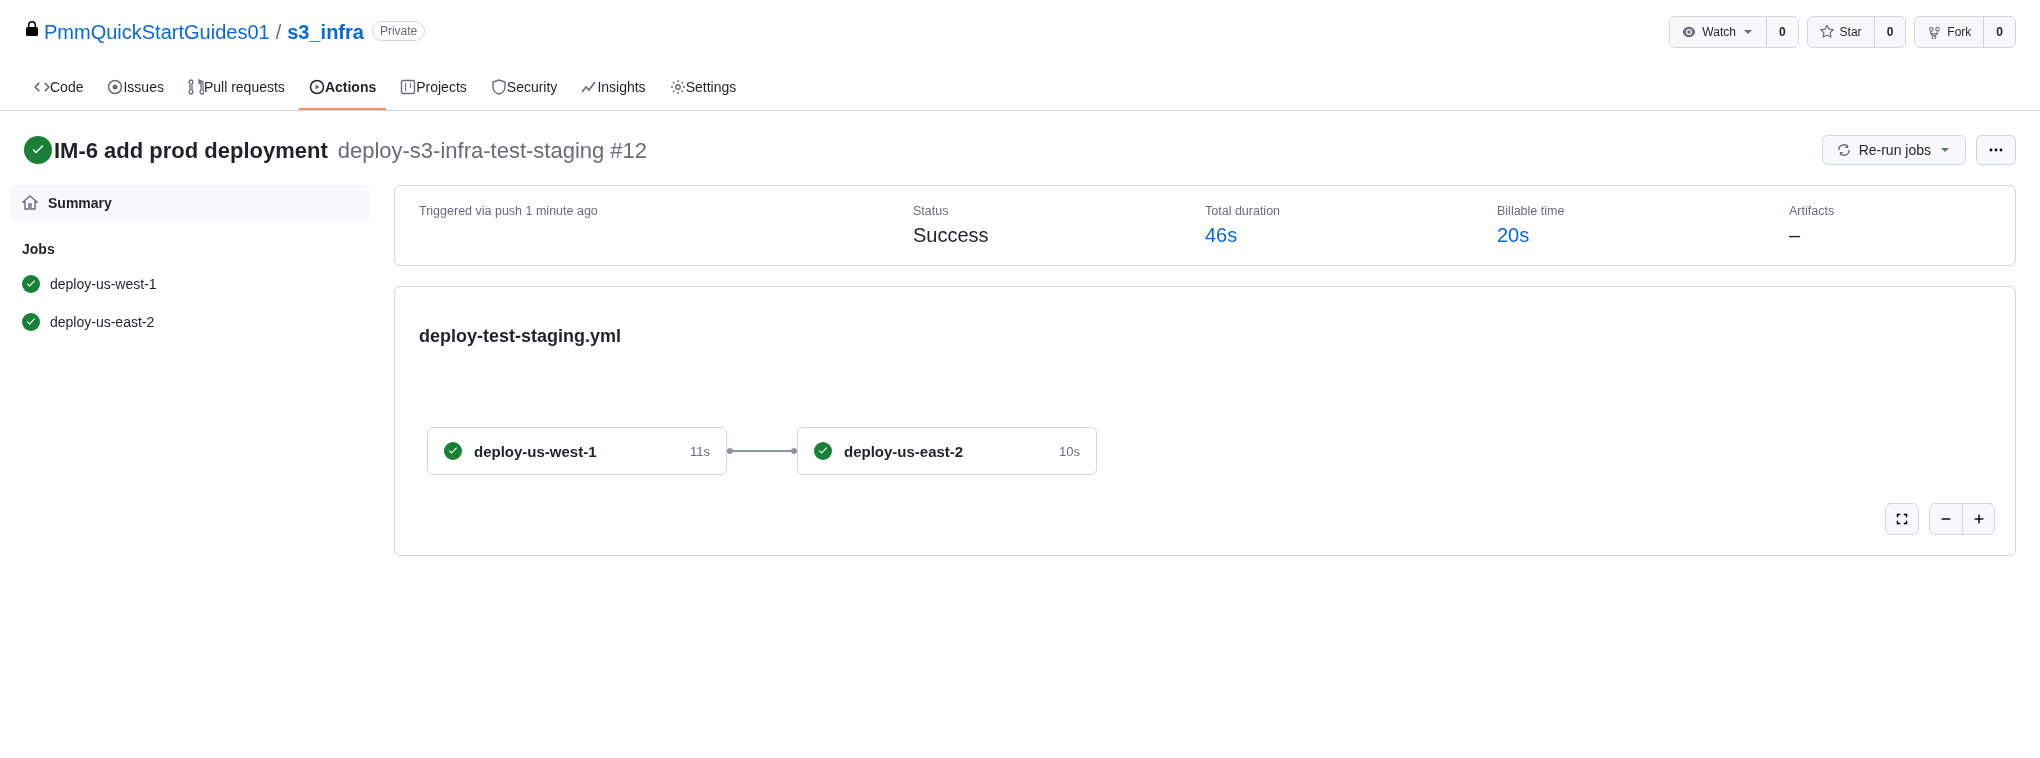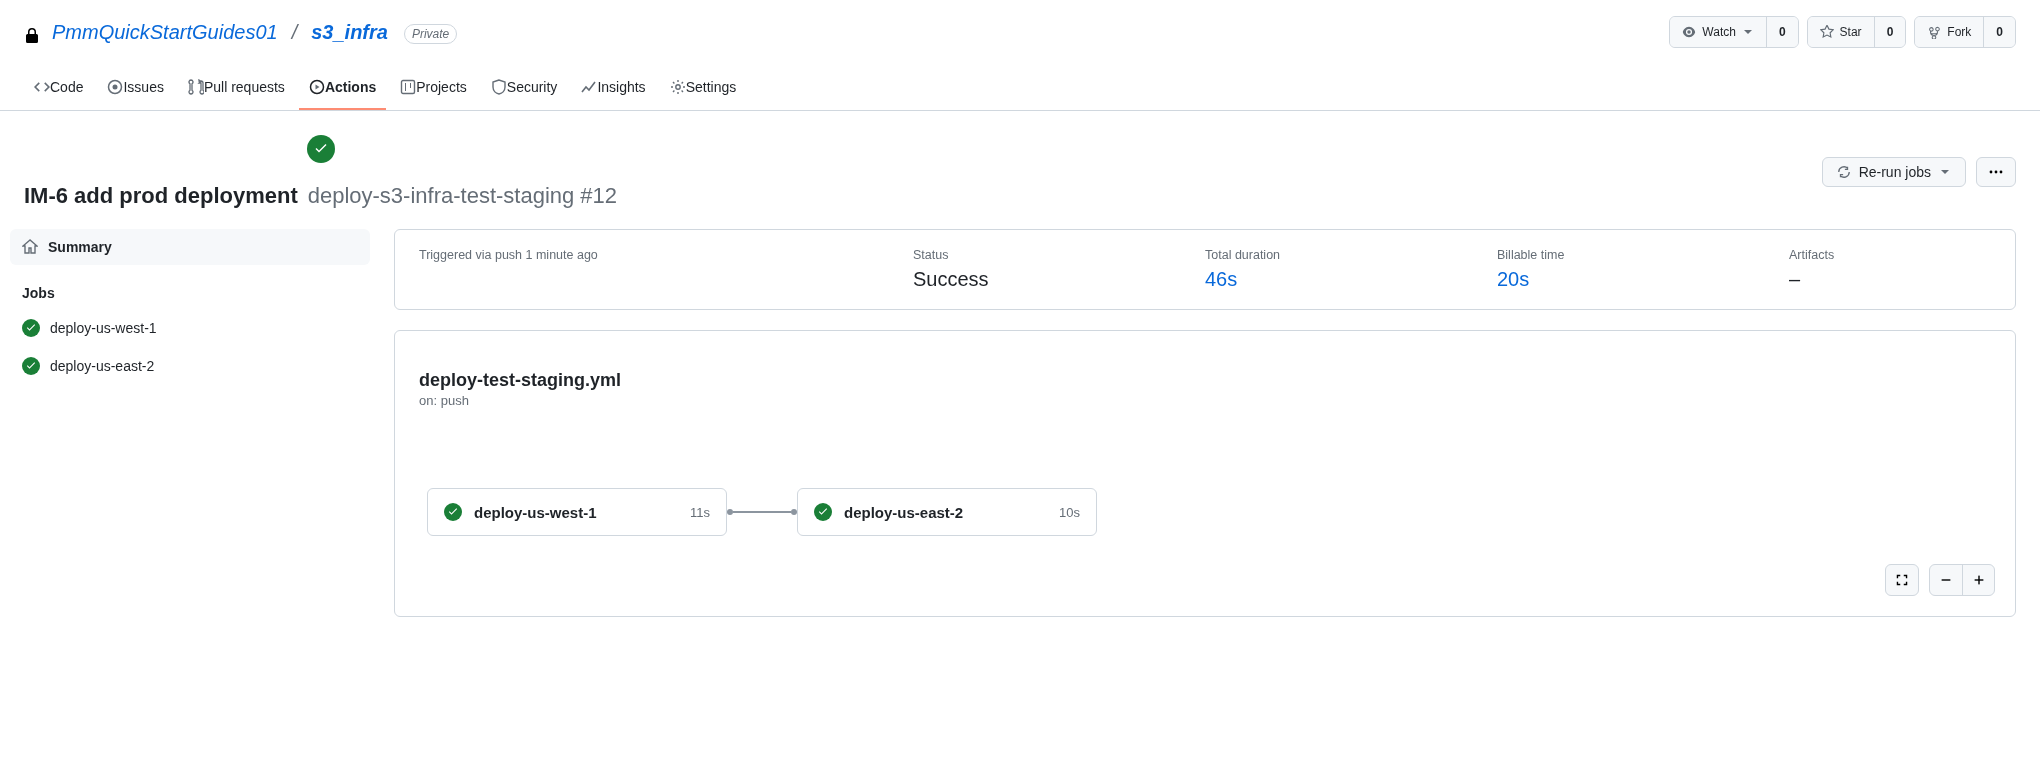--- a/index.html
+++ b/index.html
@@ -28,24 +28,23 @@
 
   
   .repo-header {
     display: flex;
     align-items: center;
     justify-content: space-between;
     padding: 16px 24px 0 24px;
   }
   .repo-title {
     display: flex;
-    align-items: flex-end;
-    gap: 12px;
+    align-items: flex-start;
+    gap: 4px;
     font-size: 20px;
-    font-style: italic;
   }
   .repo-title a { color: var(--link); text-decoration: none; }
   .repo-title .sep { color: var(--muted); margin: 0 2px; }
   .repo-title .repo-name { font-weight: 600; }
   .vis-badge {
     font-size: 12px;
     border: 1px solid var(--border);
     border-radius: 2em;
     padding: 0 7px;
     line-height: 18px;
@@ -101,21 +100,21 @@
     border-bottom-color: #fd8c73;
   }
 
   
   .page-head {
     display: flex;
     align-items: center;
     justify-content: space-between;
     padding: 24px 24px 8px 24px;
   }
-  .page-head-left { display:flex; align-items:center; gap: 20px; flex-direction: column; }
+  .page-head-left { display:flex; align-items:flex-end; gap: 2px; }
   .check-circle {
     width: 28px; height: 28px; border-radius: 50%;
     background: var(--green);
     display:flex; align-items:center; justify-content:center;
     flex-shrink: 0;
   }
   .check-circle svg { fill: #fff; }
   .run-title { font-size: 22px; font-weight: 600; }
   .run-subtitle { font-size: 22px; color: var(--muted); font-weight: 400; margin-left: 6px; }
 
@@ -435,21 +434,20 @@
         <a href="#" class="meta-value meta-link">20s</a>
       </div>
       <div class="meta-cell">
         <div class="meta-label">Artifacts</div>
         <div class="meta-value">–</div>
       </div>
     </section>
 
     <section class="canvas-box">
       <div class="wf-name">deploy-test-staging.yml</div>
-      <div class="wf-on">on: push</div>
 
       <div class="graph-row">
         <div class="job-card">
           <div class="job-dot">
             <svg class="oct-s" viewBox="0 0 16 16">
                 <path d="M13.5 4 6 11.5 2.5 8l1-1L6 9.5l6.5-6.5Z"></path>
               </svg>
           </div>
           <span class="name">deploy-us-west-1</span>
           <span class="dur">11s</span>

